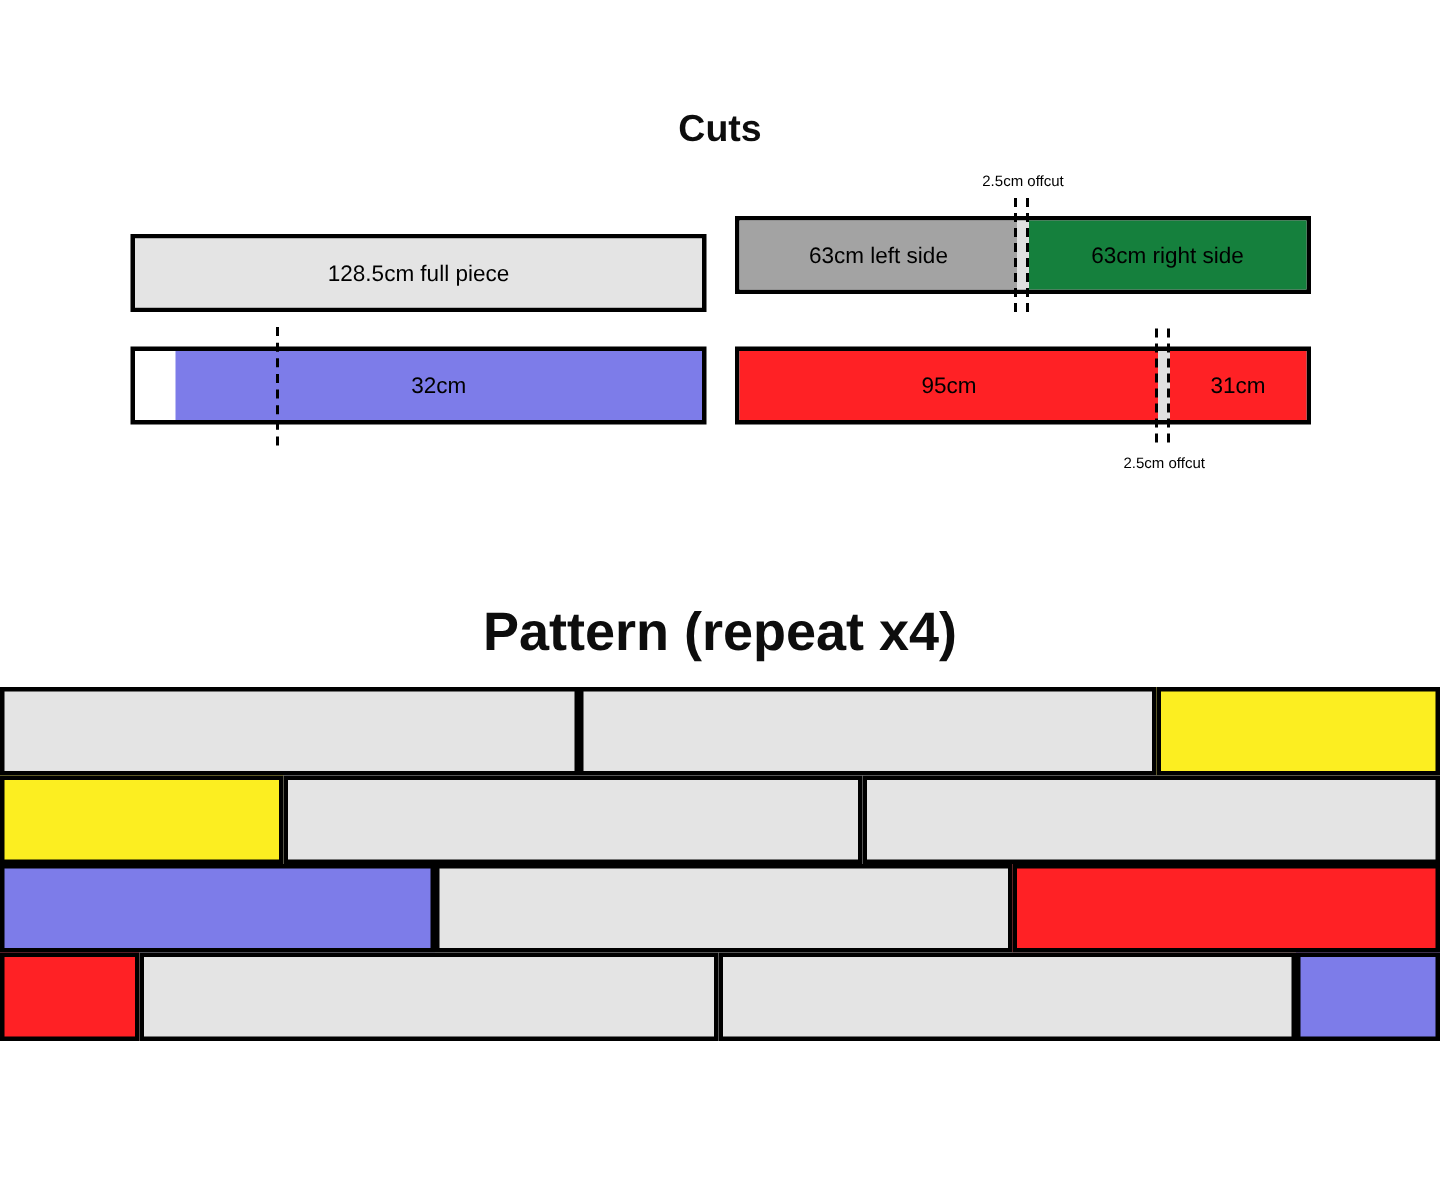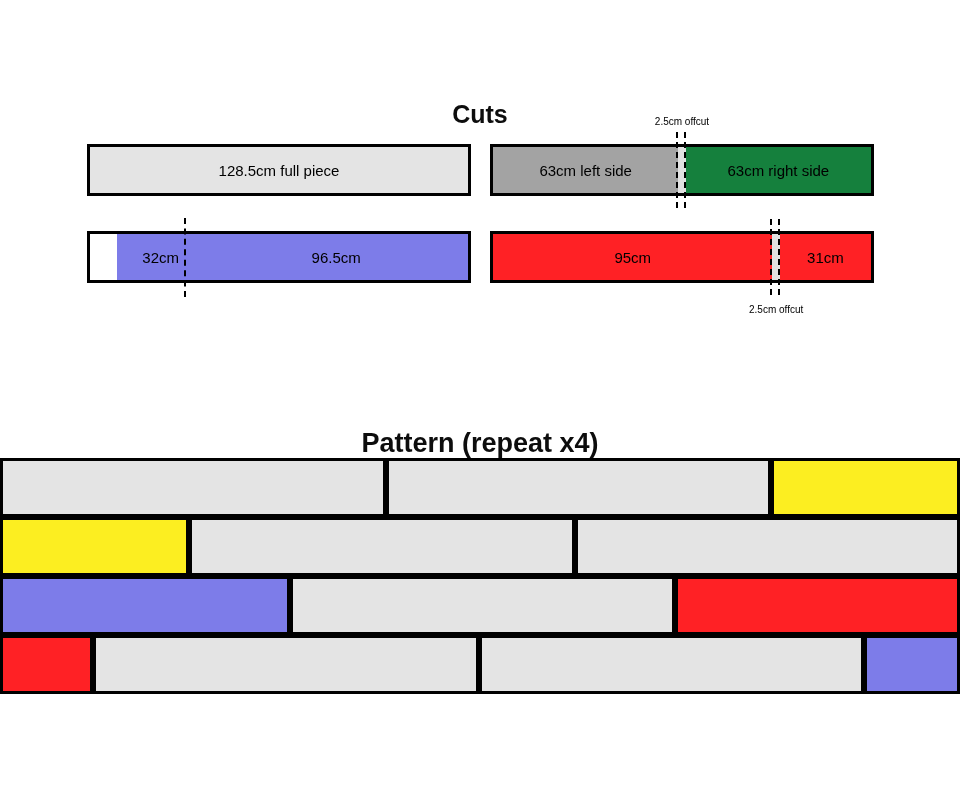--- a/index.html
+++ b/index.html
@@ -2,24 +2,24 @@
 <html><head>
 <meta charset="utf-8">
 <style>
   html,body{margin:0;padding:0;background:#ffffff;}
   .canvas{
     position:relative;width:960px;height:792px;background:#ffffff;
     font-family:"Liberation Sans",sans-serif;color:#000;overflow:hidden;
   }
   .title{
     position:absolute;left:0;width:960px;text-align:center;
-    font-weight:bold;color:#0d0d0d;line-height:1.1;margin-top:28px;
+    font-weight:bold;color:#0d0d0d;line-height:1.1;
   }
   .cuts-title{top:73px;font-size:25px;}
-  .pattern-title{top:401px;font-size:27px;}
+  .pattern-title{top:401px;font-size:36px;}
 
   
   .bar{
     position:absolute;width:384px;height:52px;
     border:3px solid #000;box-sizing:border-box;
     display:flex;align-items:stretch;
   }
   .seg{
     display:flex;align-items:center;justify-content:center;
     font-size:15px;white-space:nowrap;min-width:0;
@@ -50,43 +50,40 @@
     border:3px solid #000;
   }
 </style>
 </head>
 <body>
 
 <div class="canvas">
 
   <div class="title cuts-title">Cuts</div>
 
-  <div class="bar" style="left:87px;top:144px;">
+  <div class="bar" style="left:87px;top:156px;">
       <div class="seg" style="flex: 128.5 1 0px; background: rgb(228, 228, 228);">
         <span>128.5cm full piece</span>
       </div>
     </div>
 
   <div class="bar" style="left:490px;top:144px;">
       <div class="seg" style="flex: 63 1 0px; background: #a3a3a3;">
         <span>63cm left side</span>
       </div>
       <div class="offcut-strip" style="flex: 2.5 1 0px; background: rgb(224, 224, 224);"></div>
       <div class="seg" style="flex: 63 1 0px; background: #15803d;">
         <span>63cm right side</span>
       </div>
       <div class="offcut-label above" style="left: 50%;">2.5cm offcut</div>
     </div>
 
   <div class="bar" style="left:87px;top:231px;padding-left:27px;">
       <div class="seg" style="flex: 32 1 0px; background: rgb(125, 124, 233);">
         <span>32cm</span>
-      </div>
-      <div class="seg" style="flex: 96.5 1 0px; background: rgb(125, 124, 233);">
-        <span>96.5cm</span>
       </div>
       <div class="cutline" style="left: 24.9027%;"></div>
     </div>
 
   <div class="bar" style="left:490px;top:231px;">
       <div class="seg" style="flex: 95 1 0px; background: rgb(255, 33, 37);">
         <span>95cm</span>
       </div>
       <div class="offcut-strip" style="flex: 2.5 1 0px; background: rgb(224, 224, 224);"></div>
       <div class="seg" style="flex: 31 1 0px; background: rgb(255, 33, 37); text-align: center;">

